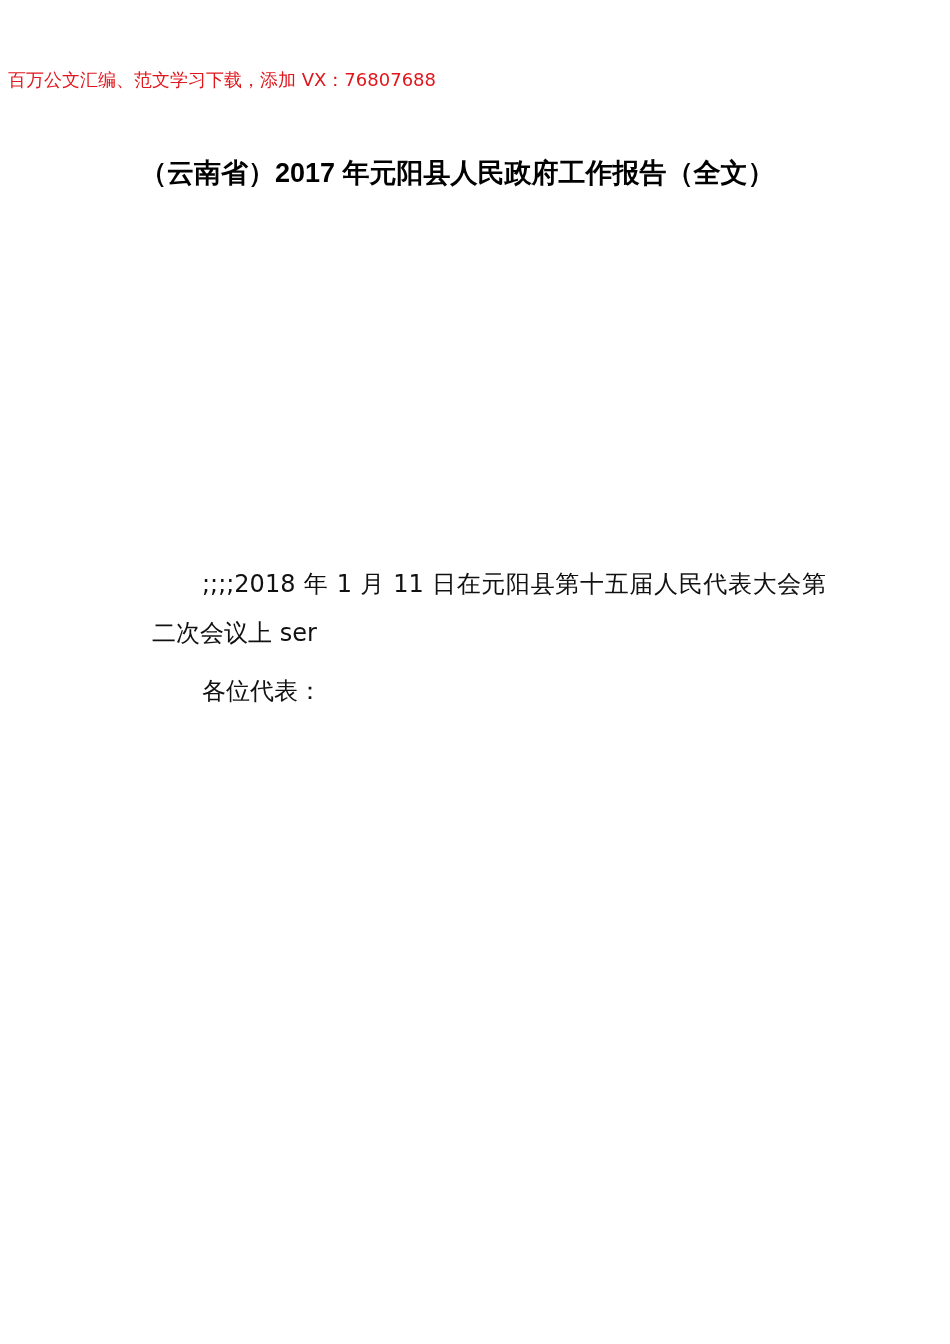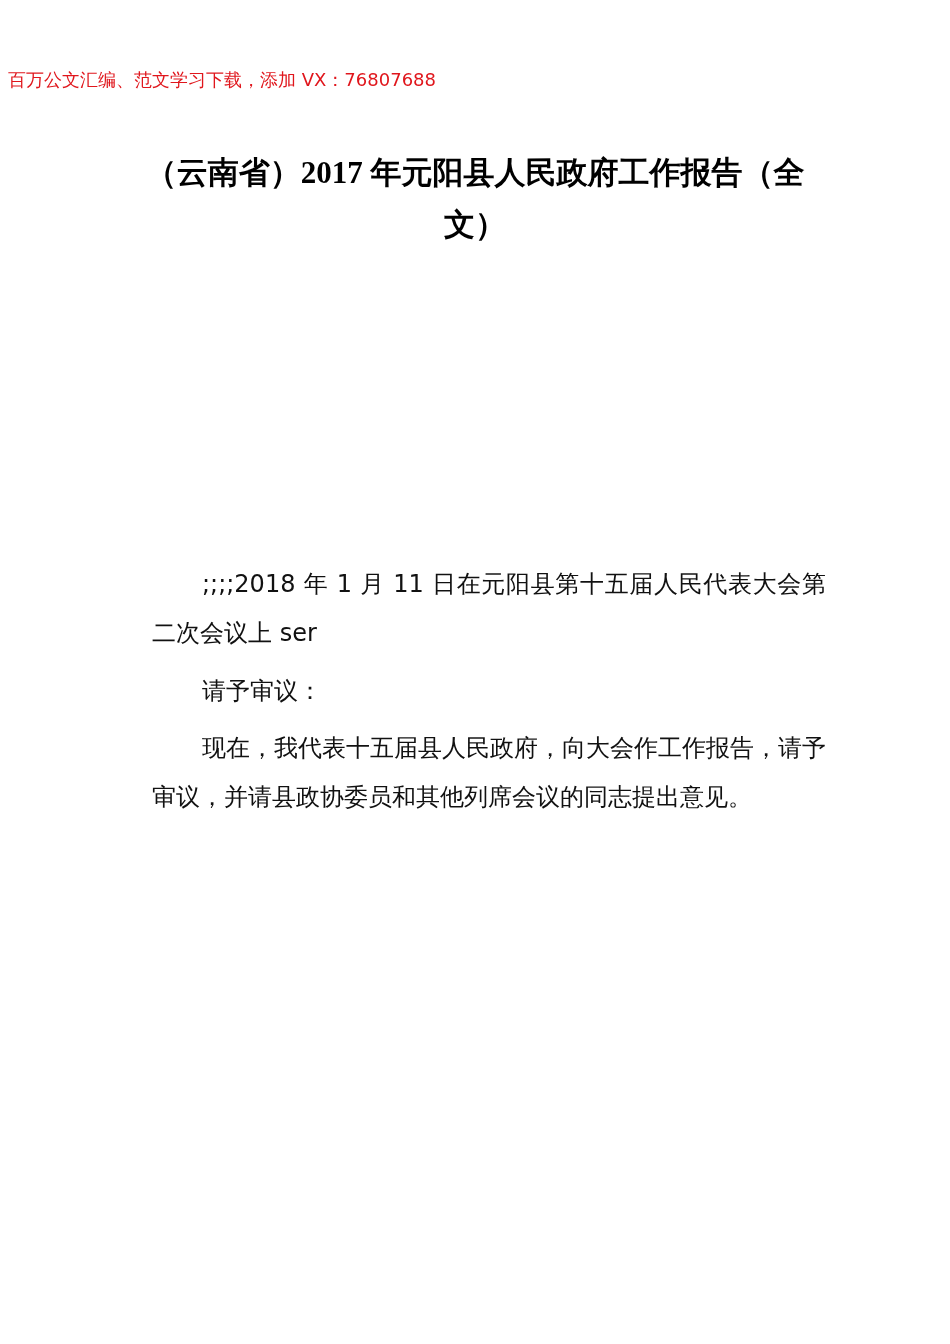--- a/index.html
+++ b/index.html
@@ -24,24 +24,23 @@
       font-size: 18px;
       color: #e0161c;
       letter-spacing: 0px;
       padding-left: 8px;
     }
     .doc-title {
       position: absolute;
       top: 147px;
       left: 140px;
       width: 670px;
-      text-align: center;
-      font-family: Liberation Serif, serif;
+      font-family: Liberation Sans, sans-serif;
       font-weight: bold;
-      font-size: 31px;
+      font-size: 27px;
       line-height: 52px;
       color: #000000;
     }
     .body-text {
       position: absolute;
       top: 552px;
       left: 144px;
       width: 690px;
       font-size: 24px;
       line-height: 49.3px;
@@ -56,15 +55,14 @@
   </style>
 </head>
 <body>
 
 <div class="header-note">百万公文汇编、范文学习下载，添加 VX：76807688</div>
 
 <div class="doc-title">（云南省）2017 年元阳县人民政府工作报告（全文）</div>
 
 <div class="body-text">
   <p class="para">;;;;2018 年 1 月 11 日在元阳县第十五届人民代表大会第二次会议上 ser</p>
-  <p class="para">请予审议：</p>
-  <p class="para">现在，我代表十五届县人民政府，向大会作工作报告，请予审议，并请县政协委员和其他列席会议的同志提出意见。</p>
+  <p class="para">各位代表：</p>
 </div>
 
 </body></html>

